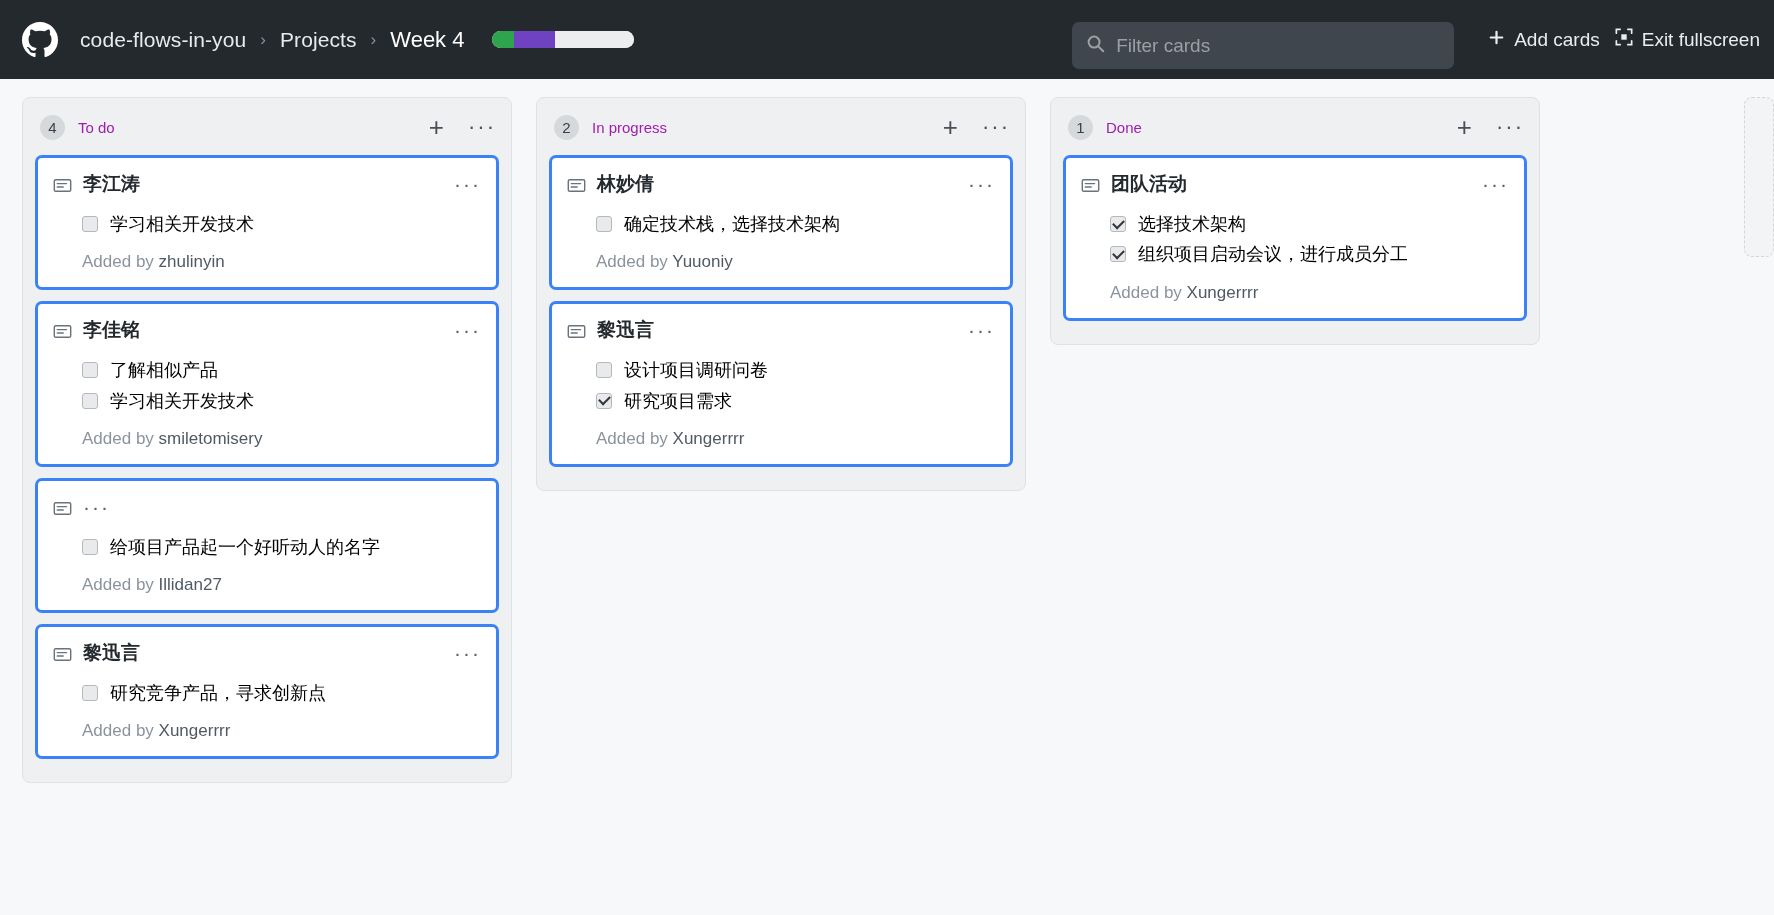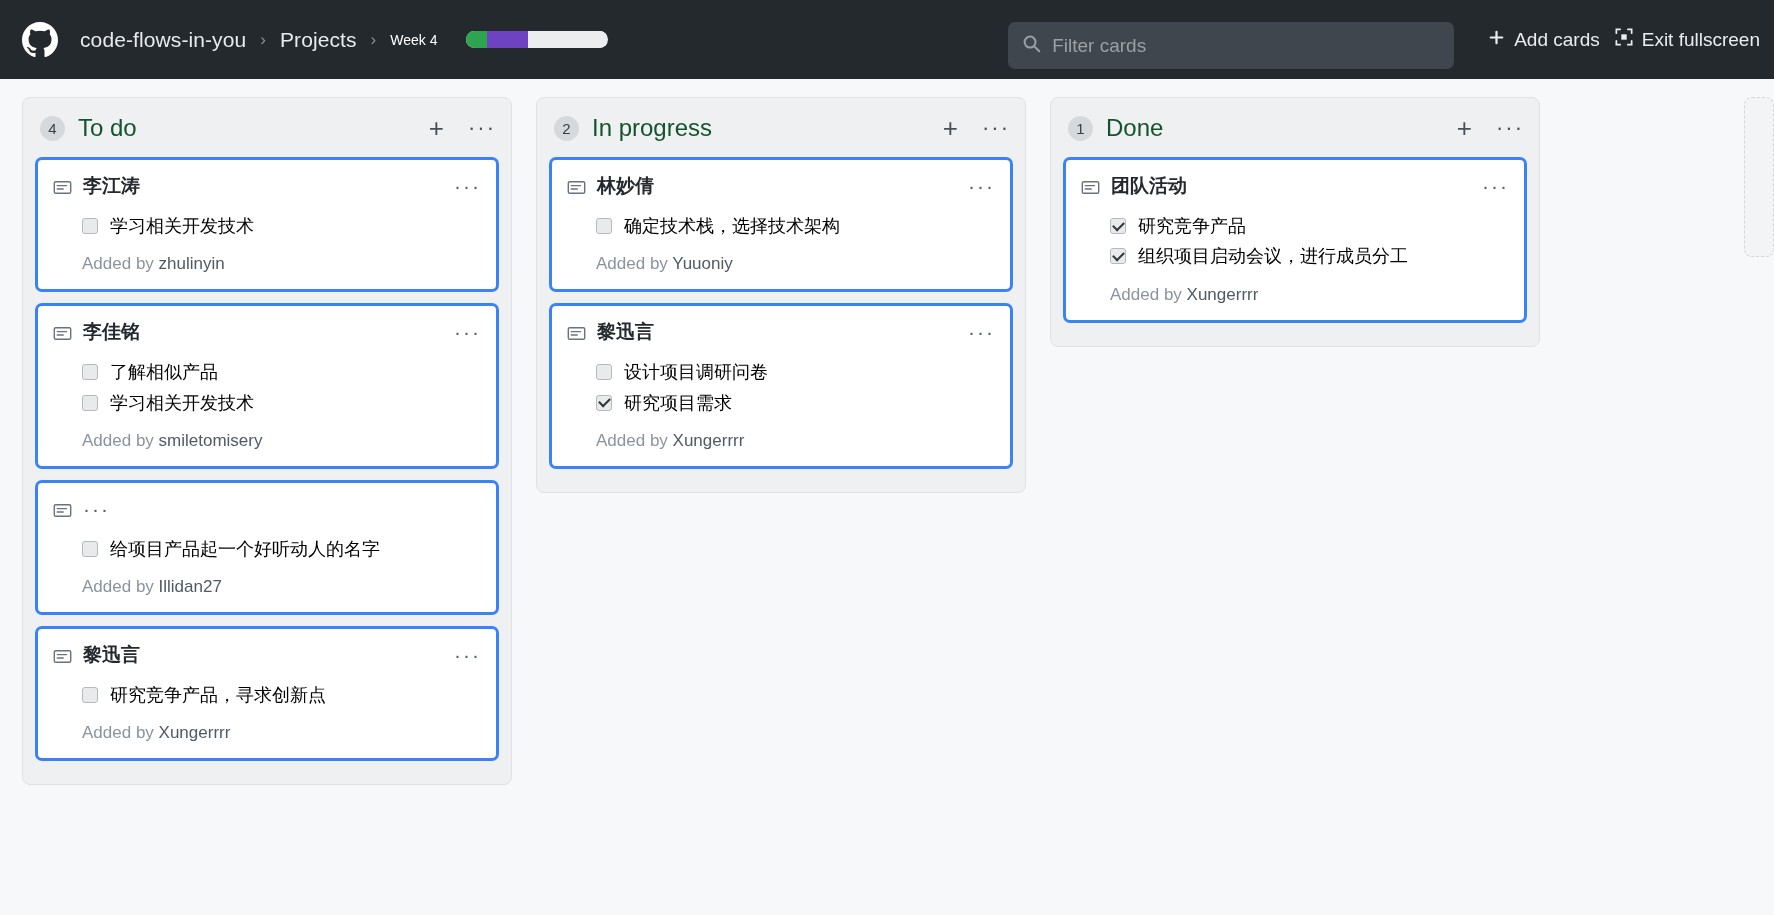--- a/index.html
+++ b/index.html
@@ -19,32 +19,32 @@
     padding: 0 14px 0 22px;
     gap: 0;
   }
   .gh-logo { width: 36px; height: 36px; flex: 0 0 auto; margin-right: 22px; }
   .gh-logo svg { display: block; }
   .breadcrumb { display: flex; align-items: center; gap: 14px; white-space: nowrap; }
   .bc-link {
     color: #e8eaed; font-size: 21px; letter-spacing: .1px; cursor: pointer;
   }
   .bc-sep { color: #8b9198; font-size: 17px; font-weight: 300; }
-  .bc-current { color: #ffffff; font-size: 14px; }
+  .bc-current { color: #ffffff; font-size: 22px; }
 
   .progress-wrap {
     width: 142px; height: 17px; margin-left: 28px;
     background: #eceef0; border-radius: 9px; overflow: hidden;
     display: flex; flex: 0 0 auto;
   }
   .seg { height: 100%; }
 
   .search-box {
     margin-left: auto;
-    width: 446px; height: 47px;
+    width: 382px; height: 47px;
     background: #40464d; border-radius: 7px;
     display: flex; align-items: center; padding: 0 14px; gap: 11px; margin-top: 12px;
   }
   .search-box svg { flex: 0 0 auto; }
   .search-input {
     background: transparent; border: none; outline: none;
     color: #e6e8ea; font-size: 19px; width: 100%;
     font-family: "Liberation Sans", sans-serif;
   }
   .search-input::placeholder { color: #9aa0a6; }
@@ -75,21 +75,21 @@
     display: flex; align-items: center;
     padding: 16px 15px 15px 17px;
     gap: 13px;
   }
   .count-badge {
     width: 25px; height: 25px; border-radius: 50%;
     background: #d6d9dc; color: #3c4146;
     font-size: 15px; display: flex; align-items: center; justify-content: center;
     flex: 0 0 auto;
   }
-  .col-title { font-size: 24px; color: #14532d; font-weight: 400; }
+  .col-title { font-size: 15px; color: #a21caf; font-weight: 400; }
   .col-actions { margin-left: auto; display: flex; align-items: center; gap: 24px; }
   .icon-btn { color: #4a5058; cursor: pointer; display: flex; align-items: center; }
   .plus-icon { font-size: 26px; line-height: 1; font-weight: 300; }
   .dots-icon { font-size: 22px; line-height: 1; letter-spacing: 2px; }
 
   .cards { padding: 0 12px 12px 12px; overflow: hidden; }
 
   .card {
     background: #ffffff;
     border: 3px solid #3b82f6;
@@ -362,21 +362,21 @@
                 <rect x="1.1" y="3.1" width="13.8" height="9.8" rx="1.2"></rect>
                 <line x1="3.6" y1="6.4" x2="11.4" y2="6.4" stroke-linecap="round"></line>
                 <line x1="3.6" y1="9.3" x2="8.6" y2="9.3" stroke-linecap="round"></line>
               </svg></span>
             <span class="card-title">团队活动</span>
             <span class="card-menu">···</span>
           </div>
           <div class="tasks">
             <div class="task">
               <span class="checkbox checked"></span>
-              <span class="task-label">研究竞争产品</span>
+              <span class="task-label">选择技术架构</span>
             </div>
             <div class="task">
               <span class="checkbox checked"></span>
               <span class="task-label">组织项目启动会议，进行成员分工</span>
             </div>
           </div>
           <div class="added-by">Added by <span class="user">Xungerrrr</span></div>
         </div>
       </div>
     </div>

